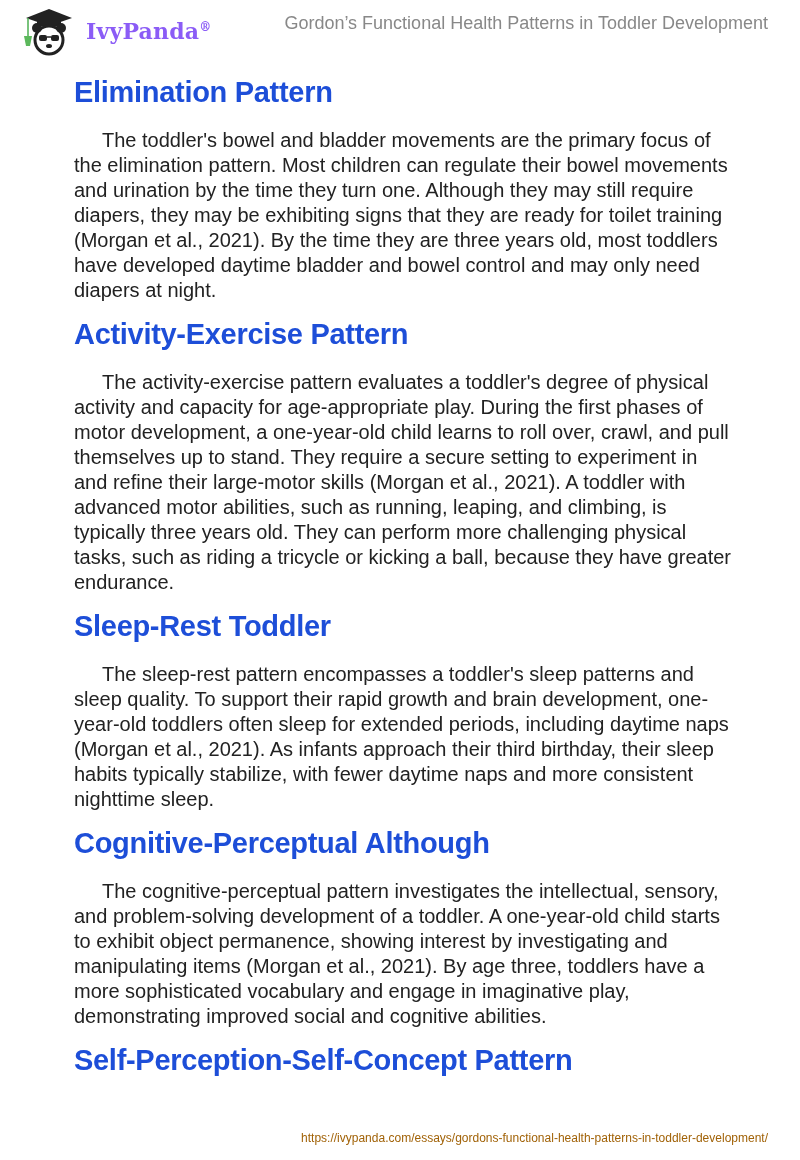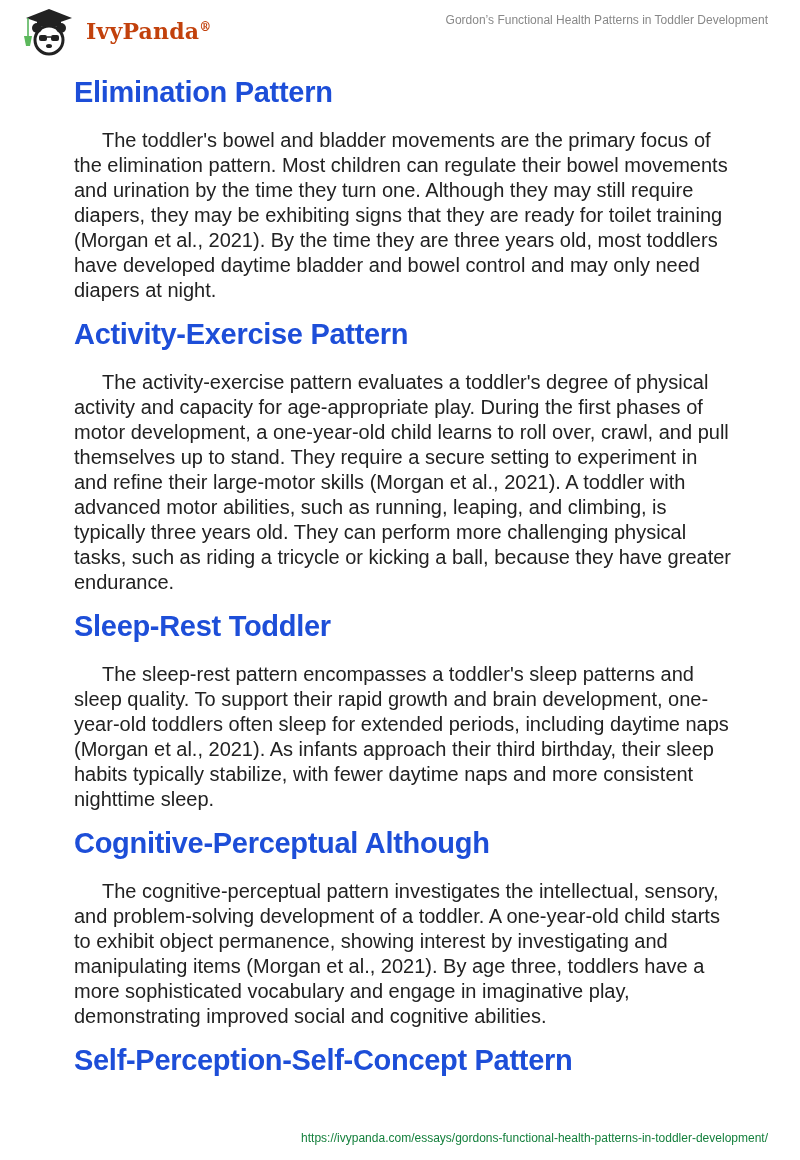--- a/index.html
+++ b/index.html
@@ -1,27 +1,27 @@
 <!DOCTYPE html>
 <html><head>
 <meta charset="utf-8">
 <style>
   html, body { margin:0; padding:0; background:#fff; }
   body { width:800px; height:1160px; position:relative; overflow:hidden; font-family:"Liberation Sans", sans-serif; color:#222; }
   .header { position:absolute; left:0; top:0; width:800px; height:62px; }
   .logo { position:absolute; left:18px; top:6px; display:flex; align-items:center; }
   .logo svg { width:62px; height:50px; }
-  .logo-text { font-family:"DejaVu Serif", serif; font-weight:bold; font-size:22px; color:#c2410c; margin-left:6px; letter-spacing:0.2px; }
+  .logo-text { font-family:"DejaVu Serif", serif; font-weight:bold; font-size:22px; color:#8b5cf6; margin-left:6px; letter-spacing:0.2px; }
   .logo-text sup { font-size:12px; }
-  .doc-title { position:absolute; right:32px; top:13px; font-size:12px; color:#888; }
+  .doc-title { position:absolute; right:32px; top:13px; font-size:18px; color:#888; }
   .content { position:absolute; left:74px; top:70px; width:660px; }
   h2 { font-size:29px; font-weight:bold; margin:0; color:#1d4ed8; letter-spacing:-0.3px; line-height:44px; }
   p { font-size:20px; line-height:25px; margin:14px 0 0 0; text-indent:28px; color:#222; }
   .section { margin-bottom:9px; }
-  .url { position:absolute; right:32px; top:1131px; font-size:12px; color:#15803d; }
+  .url { position:absolute; right:32px; top:1131px; font-size:12px; color:#a16207; }
 </style>
 </head>
 <body>
 
 <div class="header">
   <div class="logo">
     <svg viewBox="0 0 62 50">
       <polygon points="8,12 31,3 54,12 31,20" fill="#222"></polygon>
       <rect x="19" y="14" width="24" height="6" fill="#222"></rect>
       <line x1="10" y1="12" x2="10" y2="30" stroke="#4caf50" stroke-width="1.5"></line>

